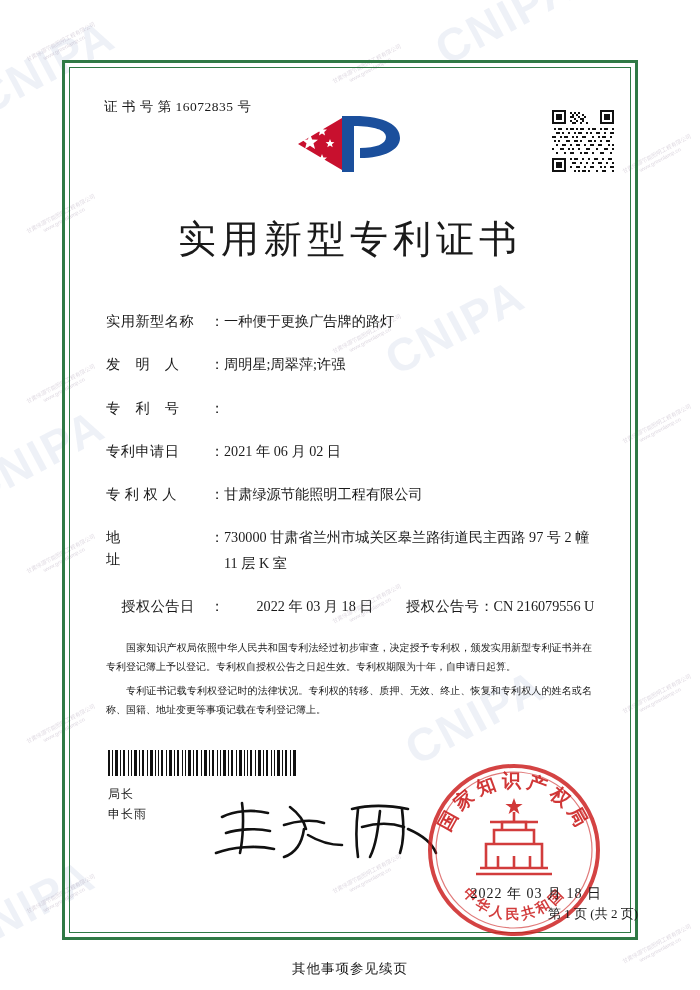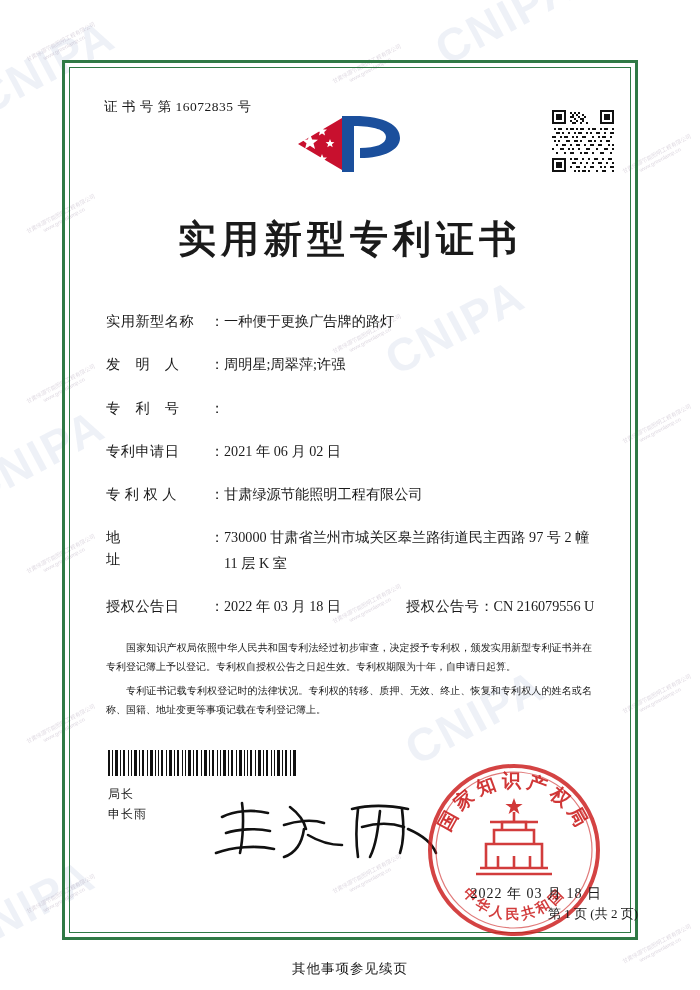--- a/index.html
+++ b/index.html
@@ -94,21 +94,21 @@
     position: absolute;
     right: 24px;
     top: 50px;
     width: 62px;
     height: 62px;
   }
 
   .title {
     text-align: center;
     font-size: 38px;
-    font-weight: bold;
+    font-weight: normal;
     letter-spacing: 5px;
     margin-top: 98px;
     font-family: "DejaVu Serif", "Liberation Serif", serif;
   }
 
   .fields {
     margin-top: 46px;
     padding-left: 8px;
     font-size: 14.2px;
     line-height: 1.5;
@@ -126,21 +126,21 @@
   .field-colon { width: 14px; flex: 0 0 14px; }
   .field-value { flex: 1 1 auto; }
   .field-value .sub {
     display: block;
     margin-top: 4px;
   }
   .two-col {
     display: flex;
     margin-bottom: 22px;
   }
-  .two-col .left { display: flex; flex: 0 0 300px; }
+  .two-col .left { display: flex; flex: 0 0 300px; text-align: center; }
   .two-col .right { display: flex; }
   .two-col .right .field-label { width: auto; flex: 0 0 auto; }
 
   .paragraphs {
     margin-top: 16px;
     padding: 0 10px 0 8px;
     font-size: 10px;
     line-height: 1.85;
     text-align: justify;
   }

